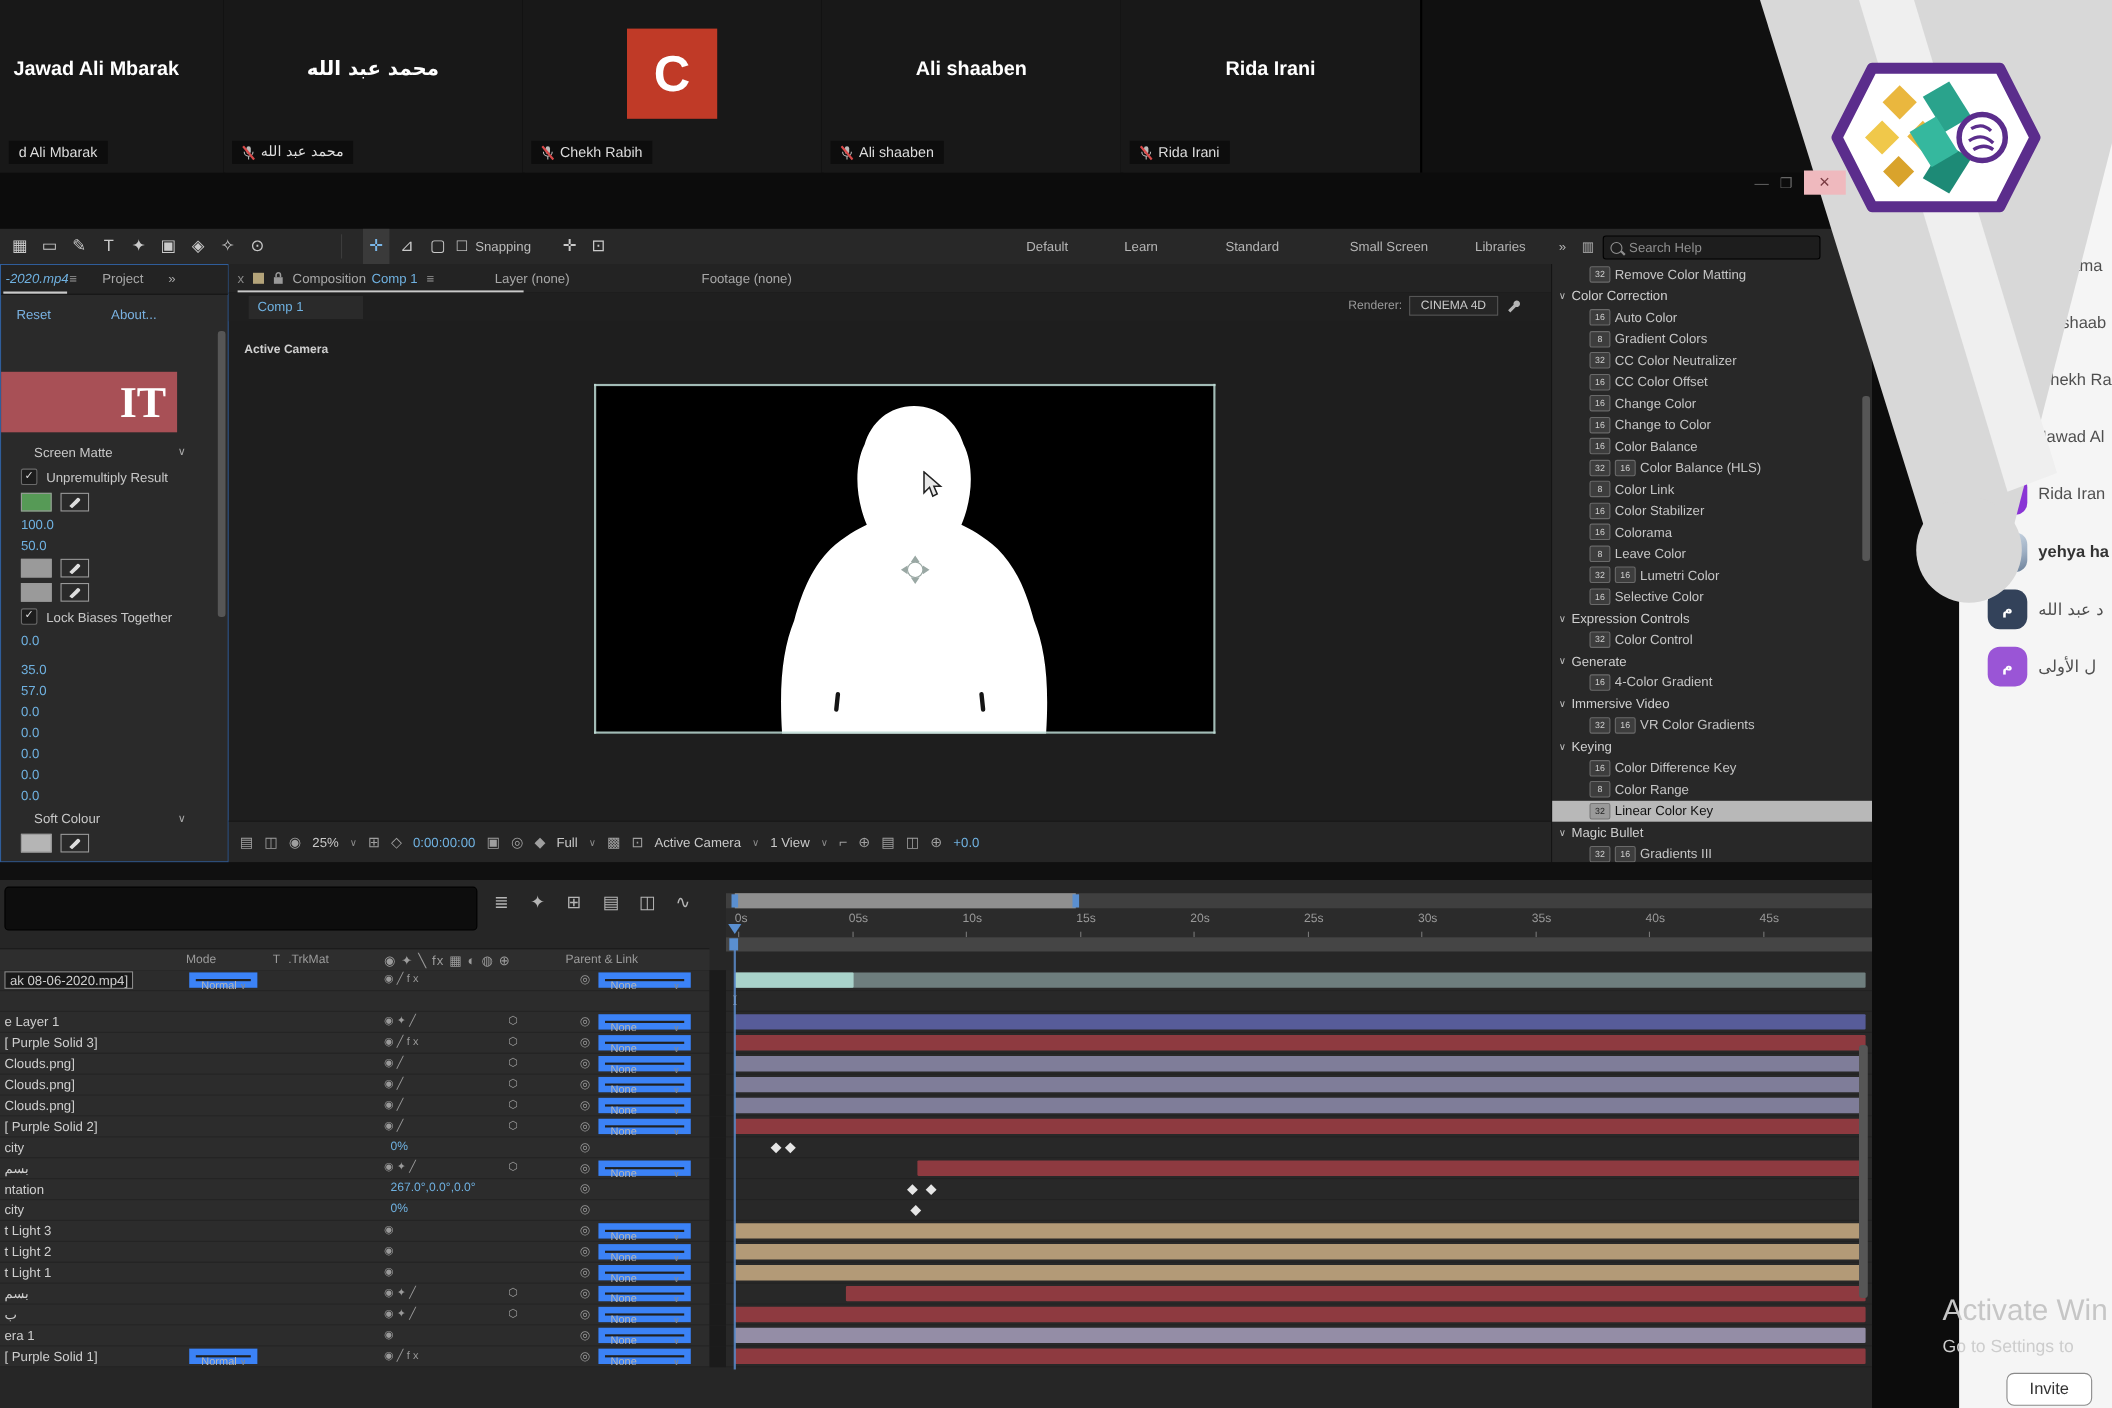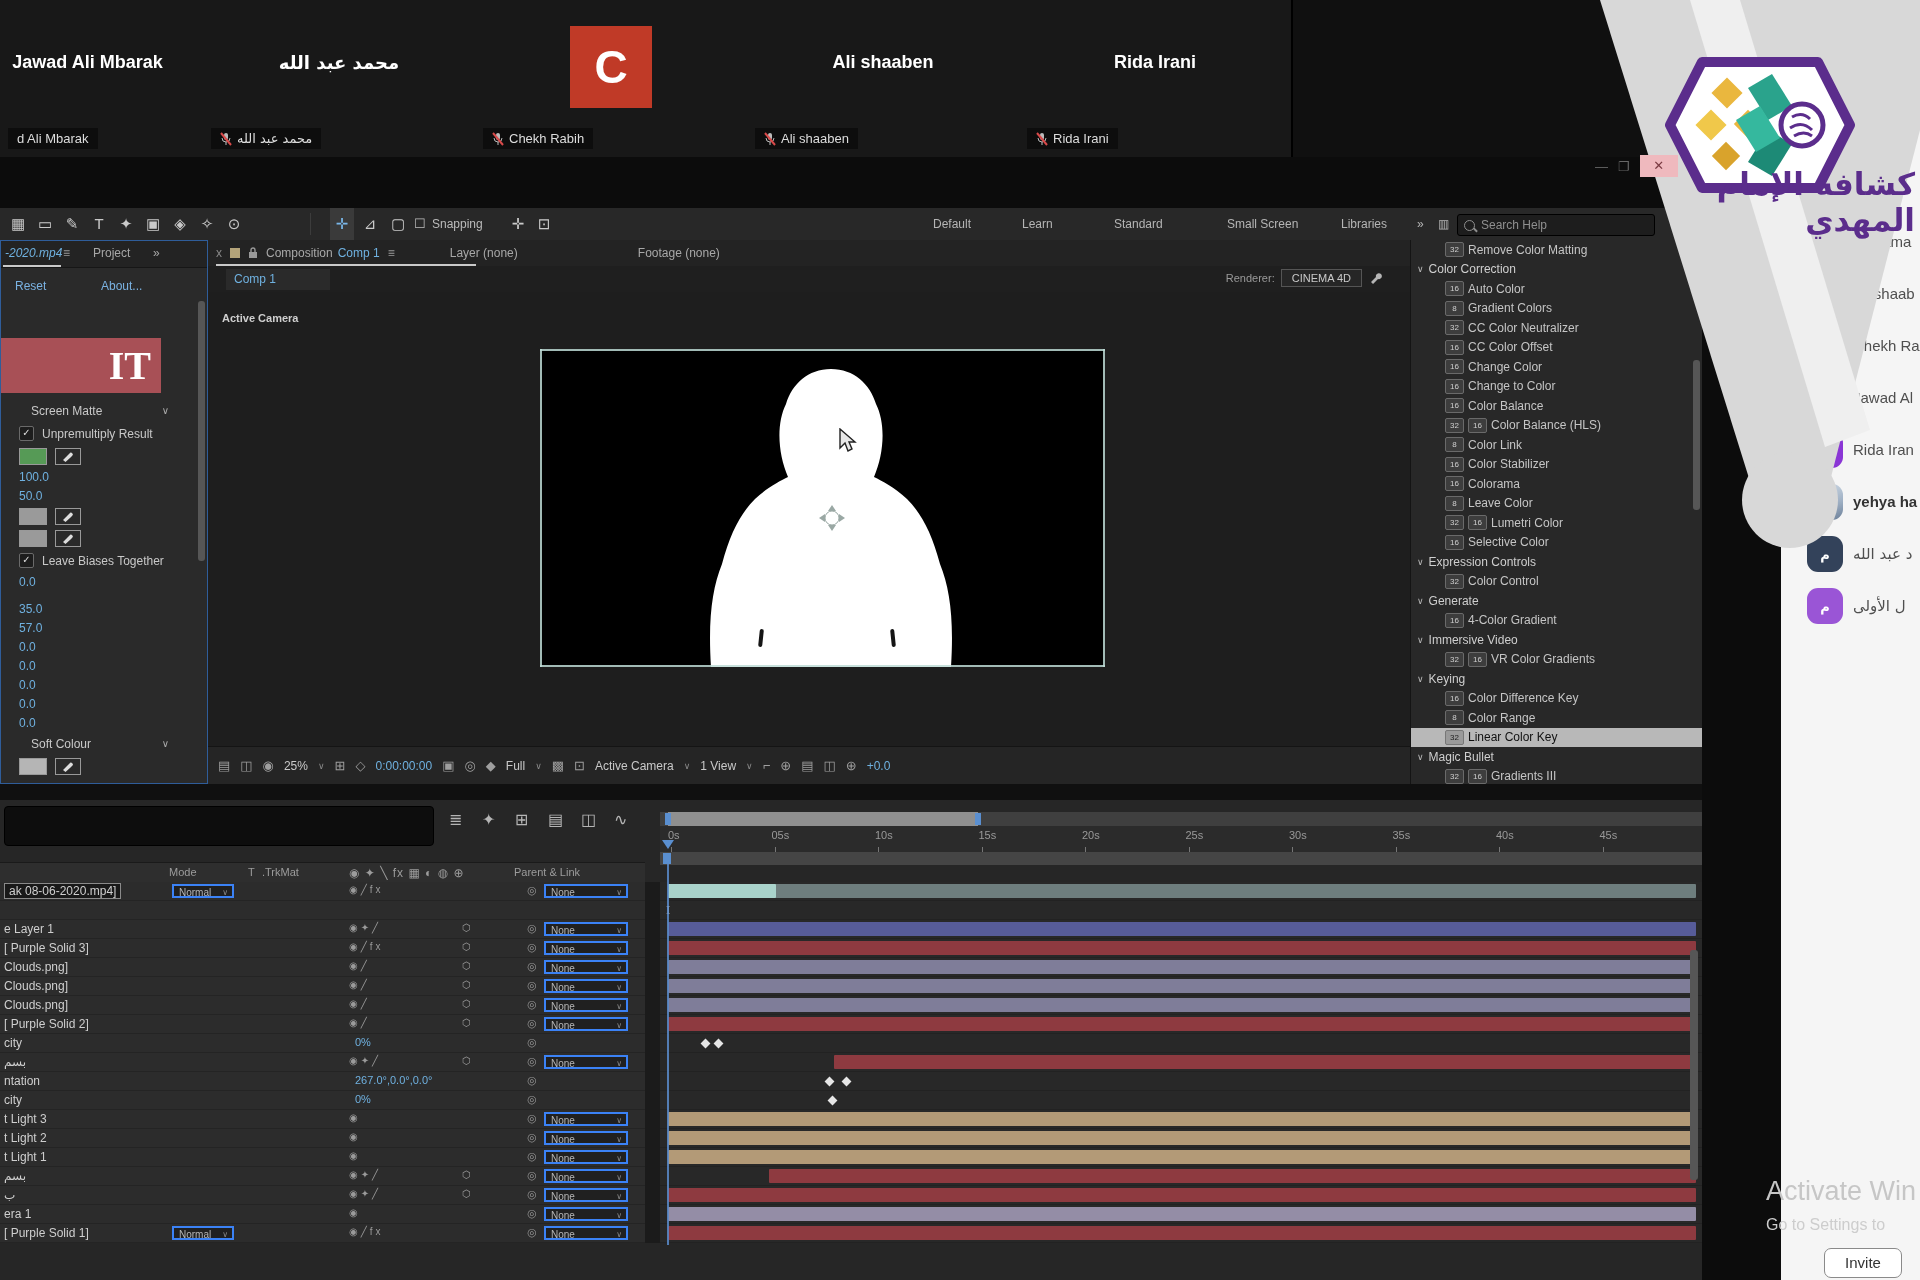--- a/index.html
+++ b/index.html
@@ -96,21 +96,21 @@
   #playhead-line{position:absolute;left:667px;top:63px;width:2px;height:382px;background:rgba(90,140,205,.85);z-index:6;}
   #tl-headers{position:absolute;left:0;top:62px;width:645px;height:19px;background:#2e2e2e;border-top:1px solid #1a1a1a;
               border-bottom:1px solid #1a1a1a;font-size:11px;color:#9c9c9c;}
   #tl-rows{position:absolute;left:0;top:82px;width:1702px;}
   .tl-row{position:relative;height:19px;}
   .tl-row .names{position:absolute;left:0;top:0;width:645px;height:19px;background:#2c2c2c;border-bottom:1px solid #242424;box-sizing:border-box;}
   .tl-row .bars{position:absolute;left:660px;top:0;width:1042px;height:19px;background:#282828;border-bottom:1px solid #222;box-sizing:border-box;}
   .tl-gap-col{position:absolute;left:645px;top:0;width:15px;height:19px;background:#1b1b1b;}
   .lname{position:absolute;left:4px;top:2px;font-size:12px;color:#cfcfcf;white-space:nowrap;}
   .lname-box{border:1px solid #8a8a8a;background:#191919;padding:0 4px;top:1px;}
-  .mode-chip,.parent-chip{position:absolute;top:2px;height:14px;background:#202020;border:2px solid #3b82f6;color:#b5b5b5;
+  .mode-chip,.parent-chip{position:absolute;top:2px;height:14px;background:#202020;border:6px solid #3b82f6;color:#b5b5b5;
           font-size:10px;line-height:14px;padding-left:5px;box-sizing:border-box;}
   .mode-chip{left:172px;width:62px;}
   .parent-chip{left:544px;width:84px;}
   .chip-chev{float:right;margin-right:4px;font-size:8px;color:#888;}
   .sw-icons{position:absolute;left:349px;top:2px;font-size:10px;color:#9a9a9a;letter-spacing:3px;}
   .cube-ic{position:absolute;left:462px;top:2px;font-size:10px;color:#9a9a9a;}
   .link-ic{position:absolute;left:527px;top:2px;font-size:11px;color:#9a9a9a;}
   .prop-val{position:absolute;left:355px;top:2px;font-size:11px;color:#6fb1e0;}
   .bar{position:absolute;top:2px;height:14px;border-radius:1px;}
   .key{position:absolute;top:6px;width:7px;height:7px;background:#e6e6e6;transform:rotate(45deg);z-index:5;}
@@ -276,21 +276,21 @@
         <div class="ec-row" style="height: 22px;">
           <span class="swatch" style="background:#9a9a9a"></span>
           <span class="dropper">
             <svg width="14" height="12">
               <path d="M2 10 L7 5 l1.5-1.5 a1.8 1.8 0 1 1 2.5 2.5 L9.5 7.5 4.5 12 Z" fill="#ddd"></path>
             </svg>
           </span>
         </div>
         <div class="ec-row" style="height: 23px;">
           <span class="ec-check">✓</span>
-          <span>Leave Biases Together</span>
+          <span>Lock Biases Together</span>
         </div>
         <div class="ec-row" style="height: 19px;">
           <span class="ec-val">0.0</span>
         </div>
         <div style="height: 8px;"></div>
         <div class="ec-row" style="height: 19px;">
           <span class="ec-val">35.0</span>
         </div>
         <div class="ec-row" style="height: 19px;">
           <span class="ec-val">57.0</span>
@@ -864,21 +864,20 @@
       <rect x="160" y="114" width="22" height="22" fill="#f0c84a" transform="rotate(45 171 125)"></rect>
       <rect x="176" y="146" width="20" height="20" fill="#d9a32c" transform="rotate(45 186 156)"></rect>
       <rect x="198" y="114" width="20" height="20" fill="#eab73e" transform="rotate(45 208 124)"></rect>
       <polygon points="208,88 232,74 252,106 228,120" fill="#2aa38c"></polygon>
       <polygon points="228,130 252,144 232,176 208,162" fill="#1d8a76"></polygon>
       <polygon points="196,120 220,106 240,138 216,152" fill="#35b89e"></polygon>
       <circle cx="262" cy="125" r="21" fill="#fff" stroke="#5b2d8c" stroke-width="5"></circle>
       <path d="M252 117 q10 -6 18 2 M250 128 q12 -8 22 2 M254 136 q10 -6 18 0" stroke="#5b2d8c" stroke-width="3" fill="none"></path>
     </g>
   </svg>
-  <div class="abs ar" id="brand-text" style="color: rgb(91, 45, 140);">كشافة الإمام المهدي</div>
   <div class="abs" id="win-controls">
     <span class="wc">—</span>
     <span class="wc">❐</span>
     <span id="close-box">✕</span>
   </div>
 
   <svg class="cursor-svg" style="left:838px;top:428px;" width="22" height="26">
     <path d="M2 1 L2 20 L7 15 L10 23 L14 21 L11 14 L17 14 Z" fill="#e8e8e8" stroke="#222" stroke-width="1.4"></path>
   </svg>
 </div>

